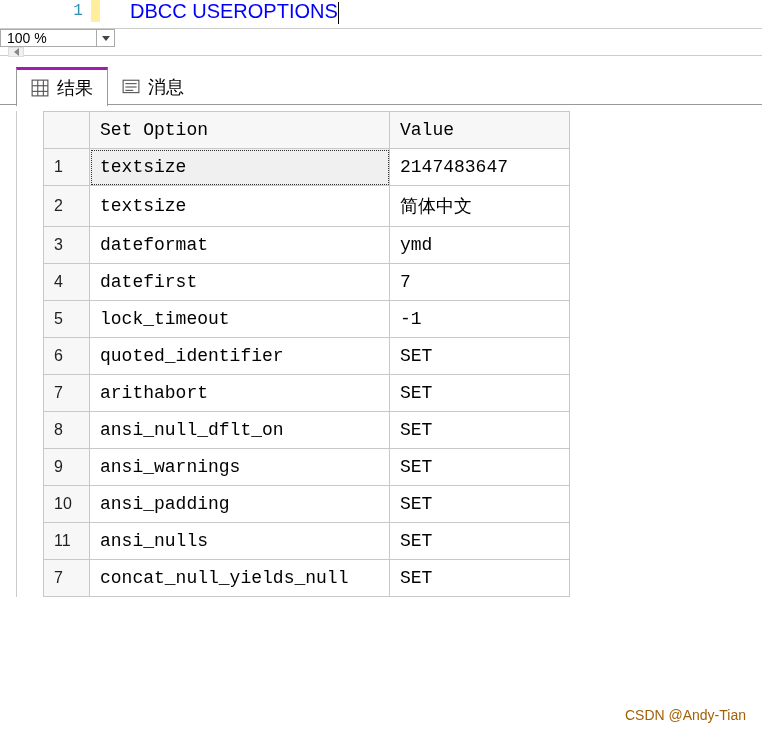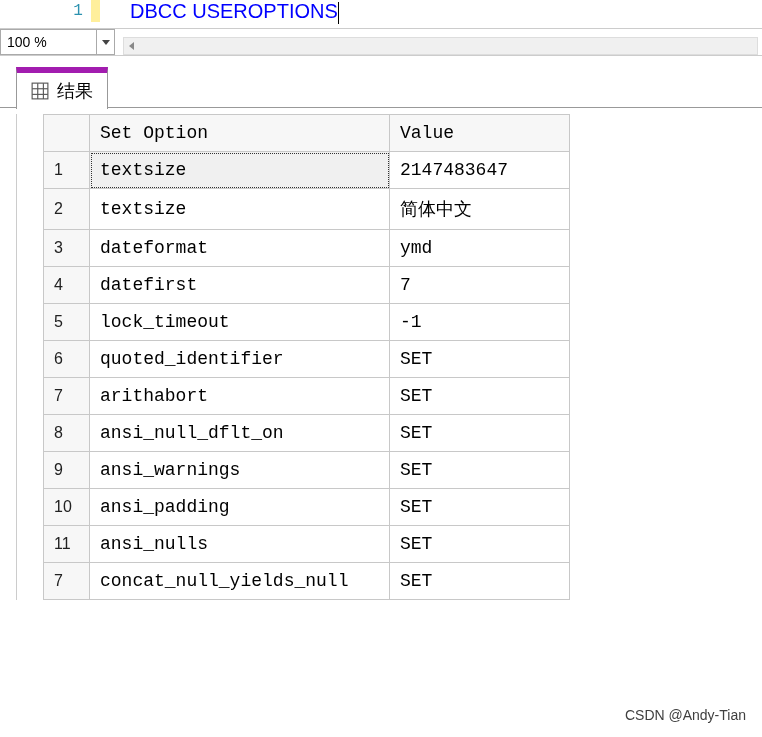--- a/index.html
+++ b/index.html
@@ -50,24 +50,25 @@
     .text-cursor {
       display: inline-block;
       width: 1px;
       height: 22px;
       background: #000;
       vertical-align: middle;
       margin-left: 0;
     }
     .zoom-bar {
       display: flex;
-      align-items: flex-end;
+      align-items: flex-start;
       border-top: 1px solid #ccc;
       border-bottom: 1px solid #ccc;
       height: 28px;
+      flex-direction: column;
     }
     .zoom-combo {
       width: 115px;
       height: 26px;
       display: flex;
       align-items: center;
       border: 1px solid #aaa;
       background: #fff;
     }
     .zoom-value {
@@ -123,21 +124,21 @@
     .tab {
       display: flex;
       align-items: center;
       padding: 6px 14px;
       gap: 8px;
       font-size: 18px;
       font-family: "Microsoft YaHei", sans-serif;
       cursor: pointer;
     }
     .tab.active {
-      border-top: 6px solid #a21caf;
+      border-top: 3px solid #a21caf;
       border-left: 1px solid #999;
       border-right: 1px solid #999;
       background: #fff;
       position: relative;
       top: 1px;
     }
     .tab-icon svg {
       width: 18px;
       height: 18px;
       display: block;
@@ -187,21 +188,21 @@
       background: #f0f0f0;
       outline: 1px dotted #333;
       outline-offset: -2px;
     }
     .watermark {
       position: absolute;
       right: 16px;
       bottom: 14px;
       font-family: "Microsoft YaHei", sans-serif;
       font-size: 14px;
-      color: #404040;
+      color: #a16207;
       pointer-events: none;
     }
     .cn { font-family: "Microsoft YaHei", "SimSun", sans-serif; }
   </style>
 </head>
 <body>
 
 <div class="editor-region">
   <div class="editor-line">
     <div class="line-gutter">
@@ -234,20 +235,31 @@
       <svg viewBox="0 0 16 16">
           <rect x="1" y="1" width="14" height="14" fill="none" stroke="#555" stroke-width="1"></rect>
           <line x1="1" y1="6" x2="15" y2="6" stroke="#555"></line>
           <line x1="1" y1="11" x2="15" y2="11" stroke="#555"></line>
           <line x1="6" y1="1" x2="6" y2="15" stroke="#555"></line>
           <line x1="11" y1="1" x2="11" y2="15" stroke="#555"></line>
         </svg>
     </span>
     <span>结果</span>
   </div>
+  <div class="tab">
+    <span class="tab-icon">
+      <svg viewBox="0 0 16 16">
+          <rect x="1" y="2" width="14" height="11" fill="none" stroke="#555" stroke-width="1"></rect>
+          <line x1="3" y1="5" x2="13" y2="5" stroke="#555"></line>
+          <line x1="3" y1="8" x2="13" y2="8" stroke="#555"></line>
+          <line x1="3" y1="11" x2="10" y2="11" stroke="#555"></line>
+        </svg>
+    </span>
+    <span>消息</span>
+  </div>
 </div>
 
 <div class="results-panel">
   <div class="grid-wrap">
     <table class="results-grid">
       <thead>
         <tr>
           <th class="corner-header"></th>
           <th class="col-option">Set Option</th>
           <th class="col-value">Value</th>

